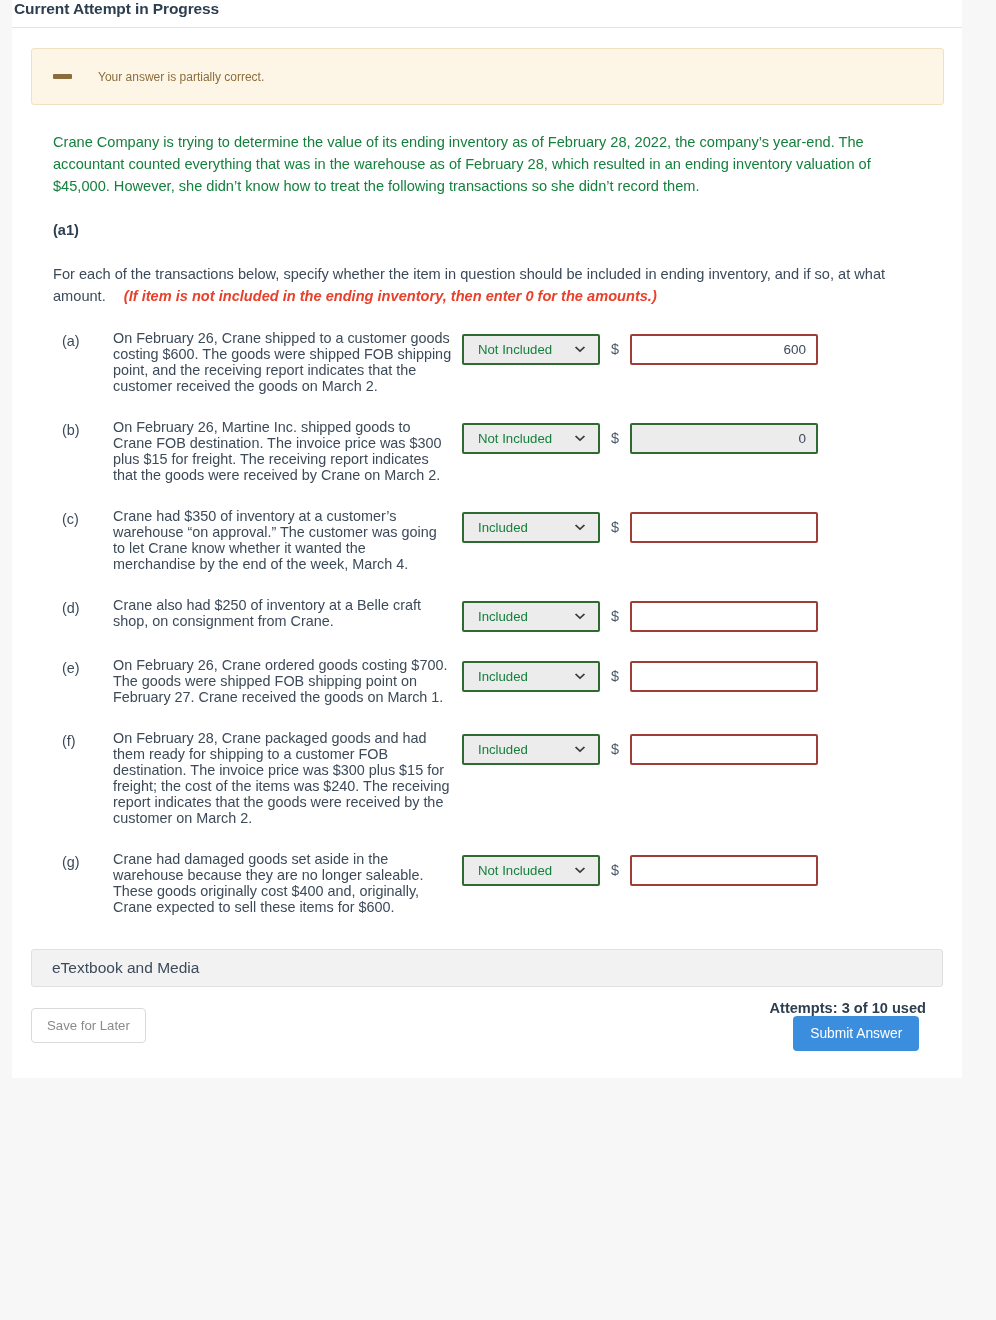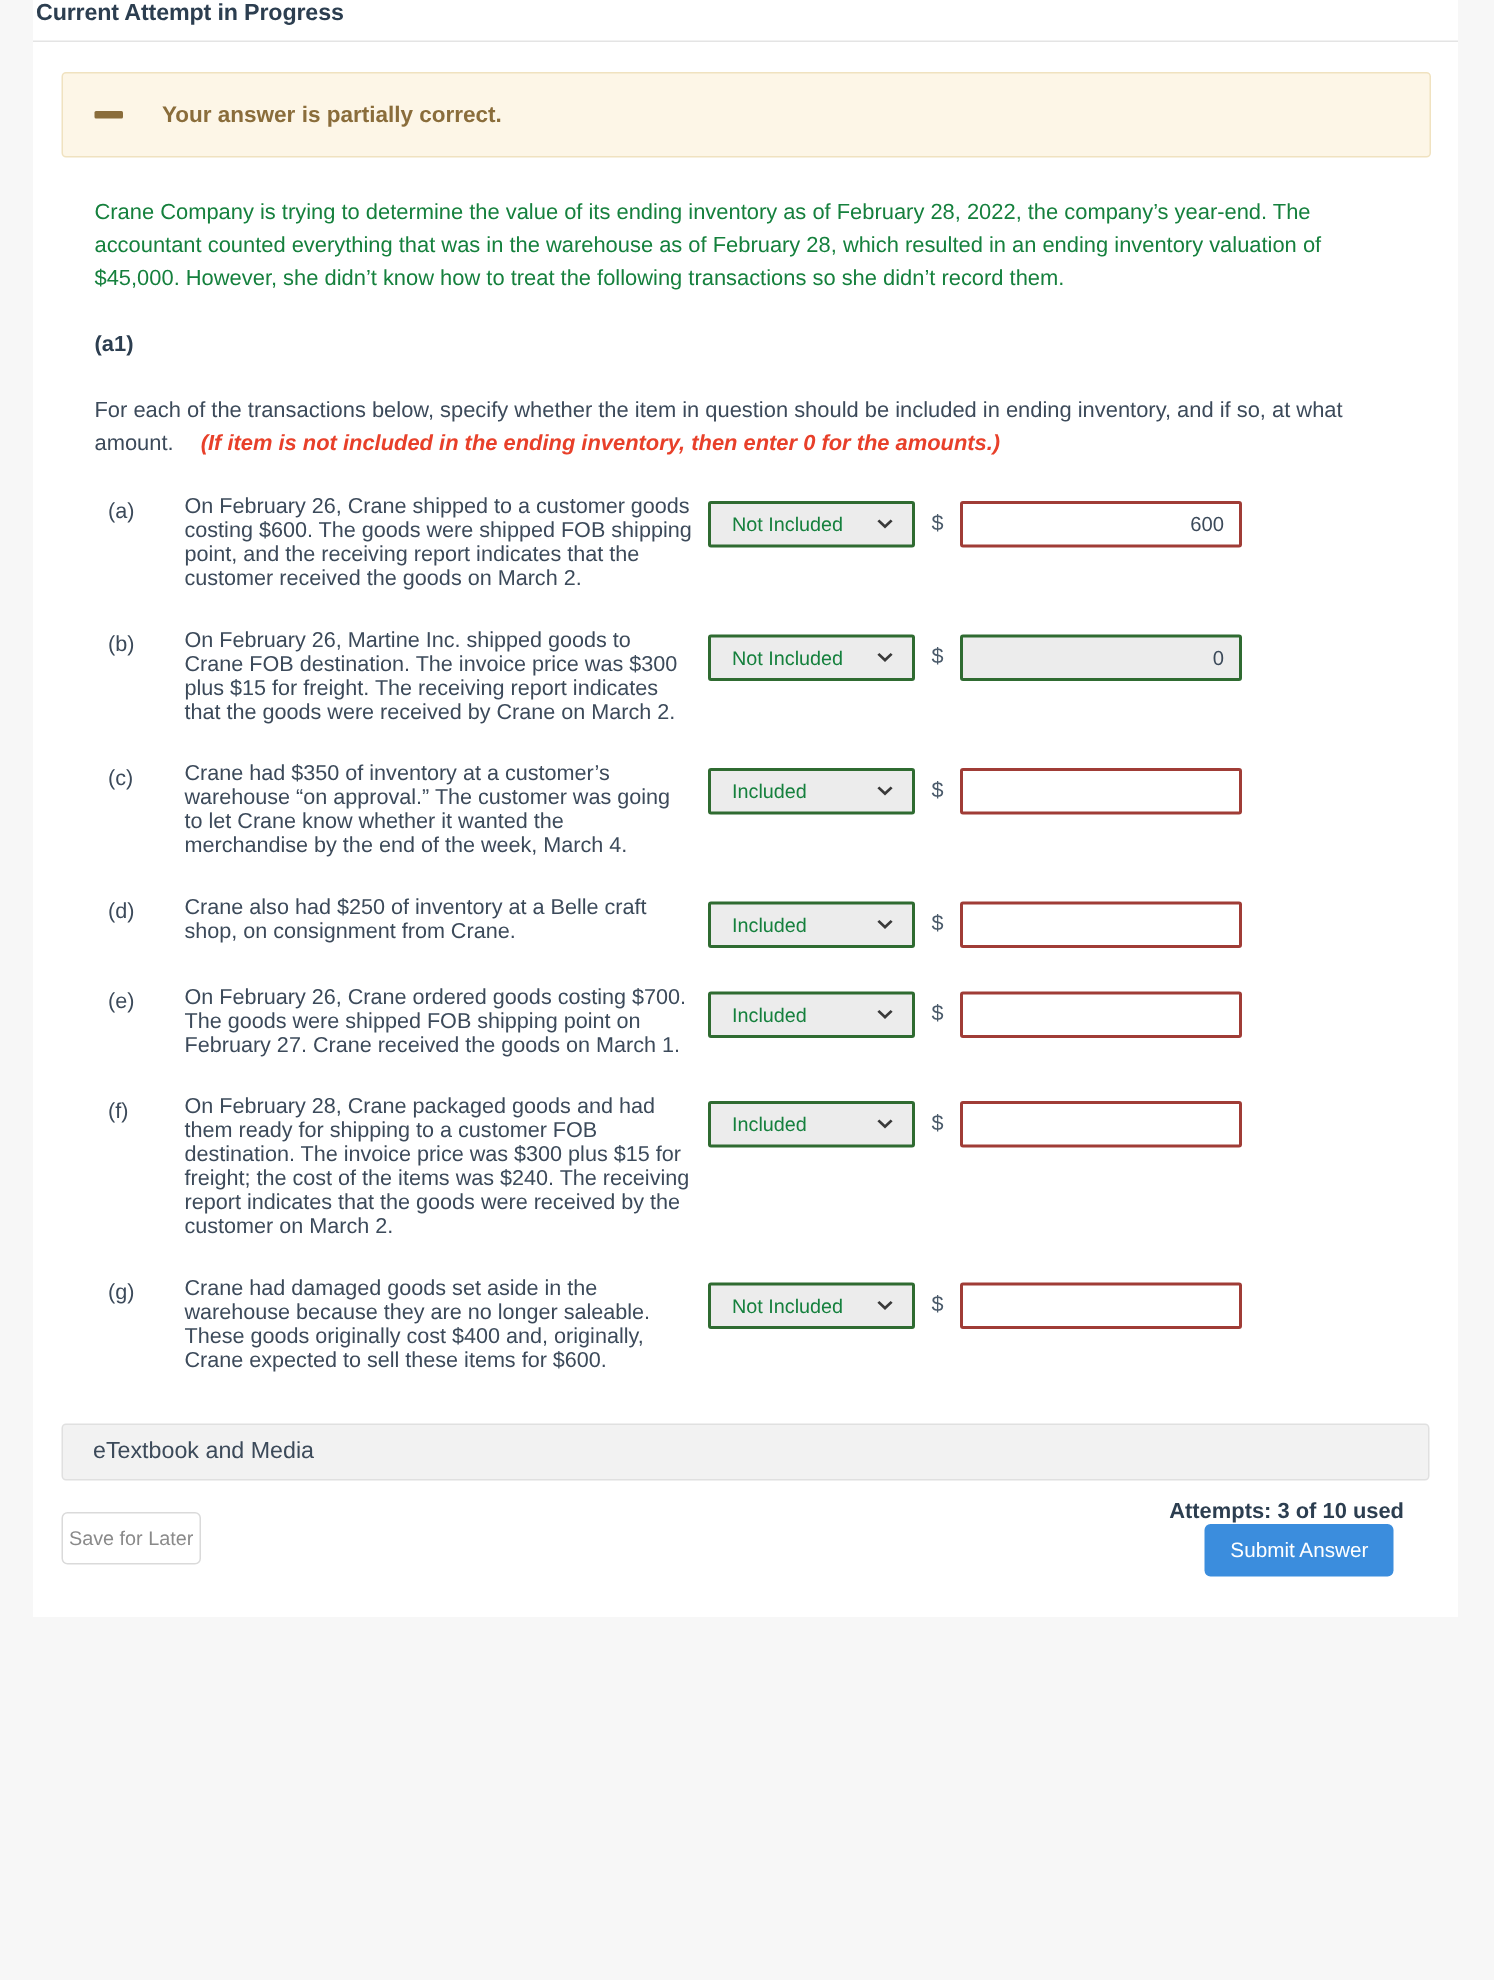--- a/index.html
+++ b/index.html
@@ -25,21 +25,21 @@
   
   #left-gutter {
     position: absolute;
     left: 0; top: 0;
     width: 22px; height: 1320px;
     background: #f7f7f7;
   }
 
   #card {
     position: absolute;
-    left: 22px;
+    left: 12px;
     top: 0;
     width: 950px;
     background: #ffffff;
     padding: 0;
   }
 
   
   .attempt-header {
     font-size: 15.5px;
     font-weight: bold;
@@ -65,23 +65,22 @@
   }
   .alert-icon {
     width: 19px;
     height: 5px;
     background: #8a6d3b;
     border-radius: 1px;
     flex: 0 0 auto;
     margin-right: 26px;
   }
   .alert-text {
-    font-size: 15px;
+    font-size: 12px;
     color: #8a6d3b;
-    font-weight: bold;
   }
 
   
   .intro {
     margin: 26px 40px 0 41px;
     font-size: 14.6px;
     line-height: 22px;
     color: #15803d;
   }
   .part-label {
@@ -210,21 +209,21 @@
   }
   .footer-actions {
     margin: 13px 19px 0 19px;
     display: flex;
     align-items: center;
     justify-content: space-between;
     padding-bottom: 27px;
   }
   .save-btn {
     height: 35px;
-    padding: 0 4px;
+    padding: 0 15px;
     background: #ffffff;
     border: 1px solid #dadada;
     border-radius: 4px;
     font-size: 13.2px;
     color: #8a8a8a;
     font-family: "Liberation Sans", sans-serif;
     cursor: pointer;
   }
   .footer-right {
     display: flex;

